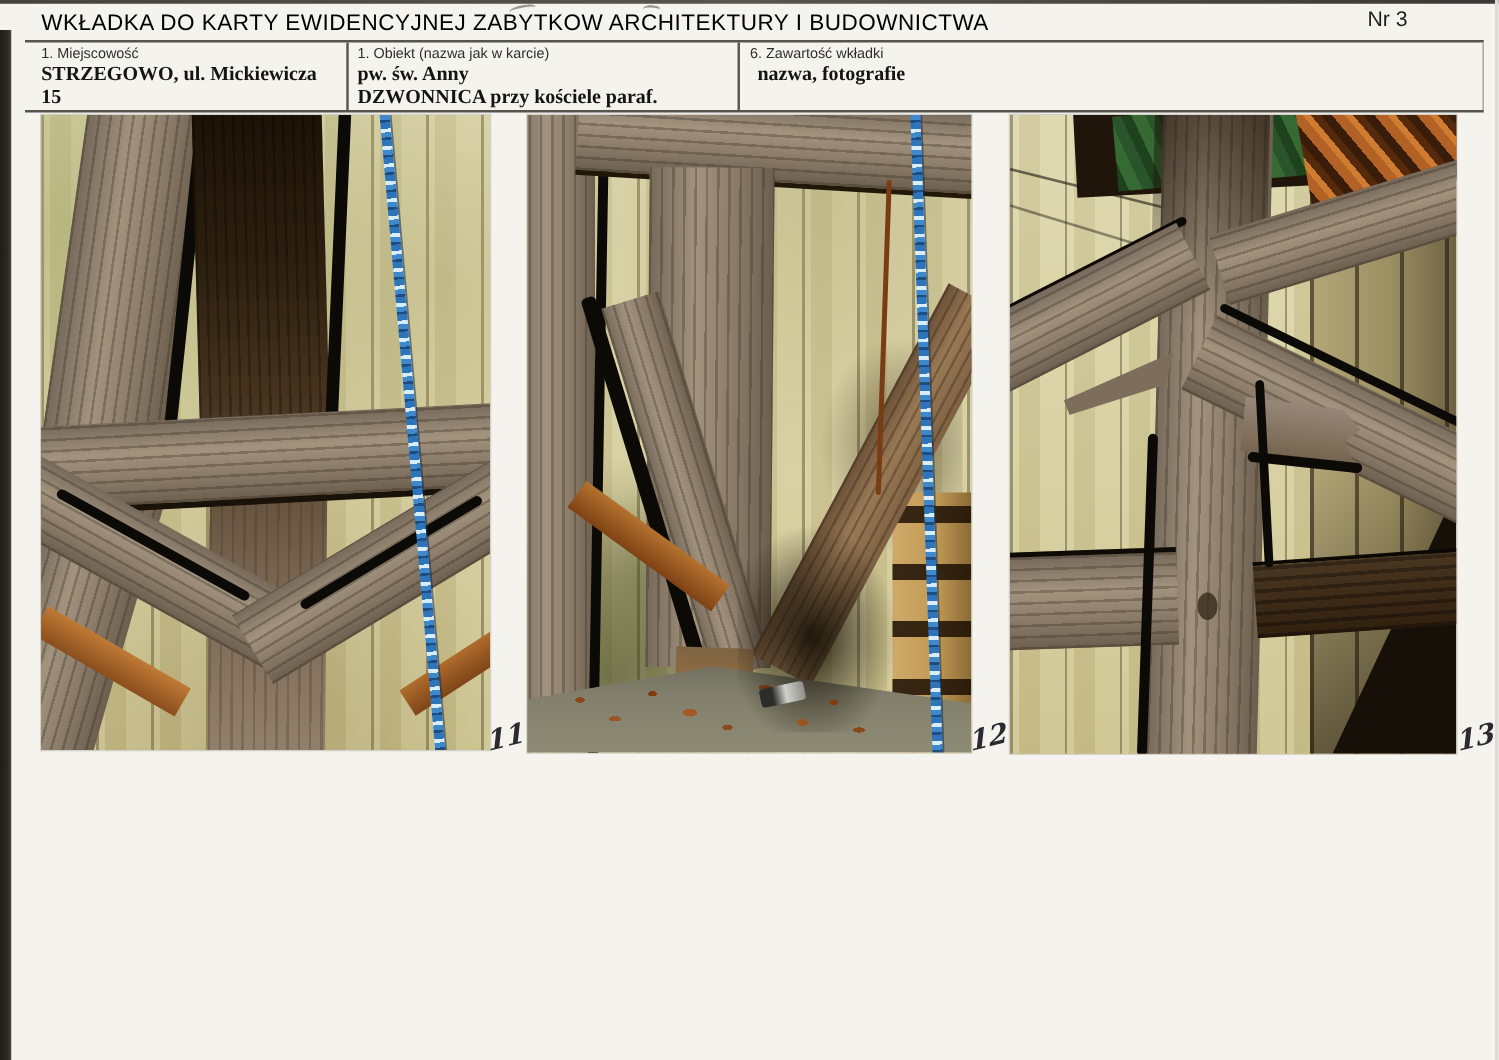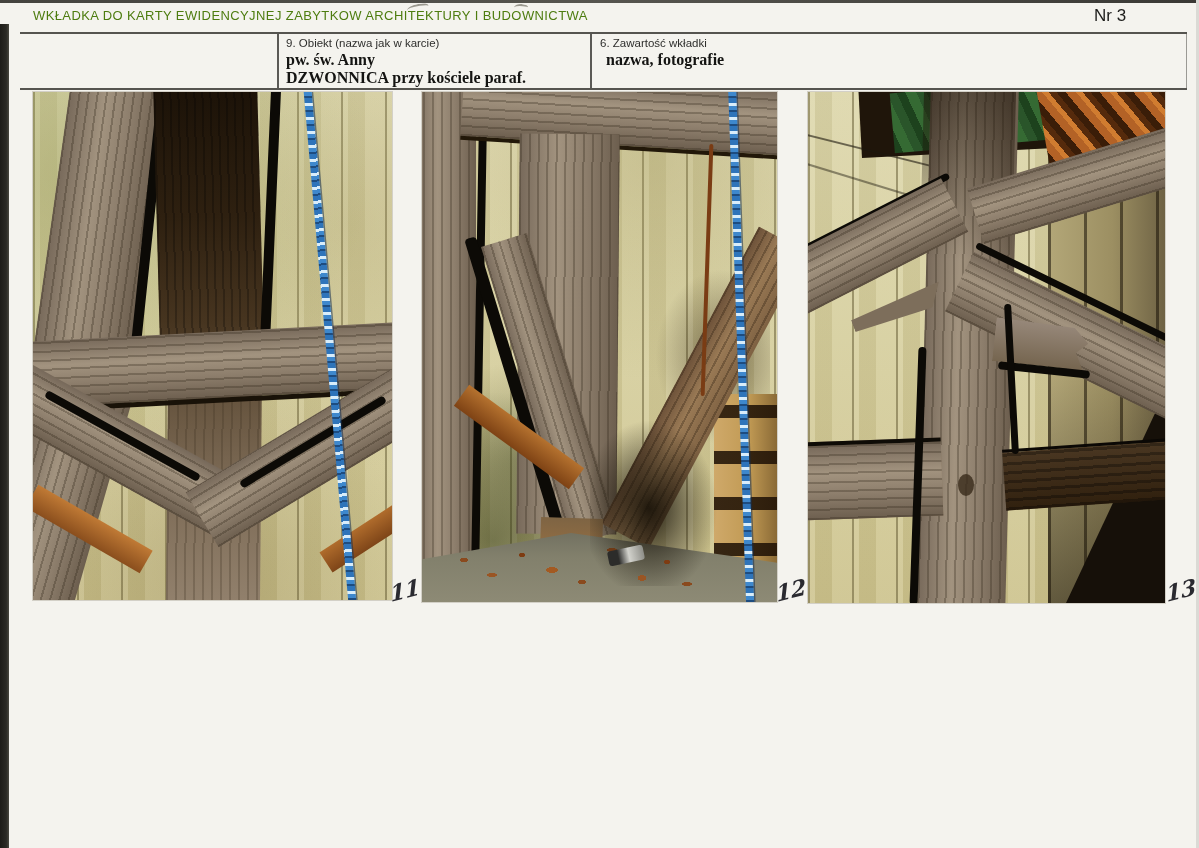--- a/index.html
+++ b/index.html
@@ -8,21 +8,21 @@
   .layer { position:absolute; }
 
   
   .edge-top { position:absolute; left:0; top:0; width:1199px; height:3px;
     background:linear-gradient(90deg,#44433e,#56554f 50%,#3a3935); }
   .edge-left { position:absolute; left:0; top:24px; width:9px; height:824px;
     background:linear-gradient(90deg,#1d1c18,#2b2a25 70%,#4a4940); }
   .edge-right { position:absolute; left:1196px; top:0; width:3px; height:848px; background:#dbdad5; }
 
   
-  .title { position:absolute; left:33px; top:8px; font-size:13px; letter-spacing:0.4px; color:#4d7c0f; white-space:nowrap; }
+  .title { position:absolute; left:33px; top:8px; font-size:18px; letter-spacing:0.4px; color:#000000; white-space:nowrap; }
   .pagenum { position:absolute; left:1094px; top:6px; font-size:17px; color:#1d1d1b; }
   .rule { position:absolute; left:20px; width:1167px; height:2px; background:#55544f; }
   .vdiv { position:absolute; top:34px; height:54px; width:2px; background:#5a5955; }
 
   .flabel { font-size:11.5px; color:#2e2e2c; margin-bottom:2px; }
   .fvalue { font-family:"Liberation Serif", serif; font-weight:700; font-size:16px; line-height:18px; color:#141412; }
   .field { position:absolute; top:37px; }
 
   
   .photo { position:absolute; overflow:hidden; background:#d6cfa0; box-shadow:0 0 0 1px rgba(110,105,85,0.25); }
@@ -59,22 +59,26 @@
   <div class="squiggle" style="left:514px;top:4px;width:14px;height:5px;transform:rotate(5deg);"></div>
 
   <div class="title">WKŁADKA DO KARTY EWIDENCYJNEJ ZABYTKOW ARCHITEKTURY I BUDOWNICTWA</div>
   <div class="pagenum">Nr 3</div>
   <div class="rule" style="top:32px;"></div>
   <div class="rule" style="top:88px;"></div>
   <div class="vdiv" style="left:277px;"></div>
   <div class="vdiv" style="left:590px;"></div>
   <div class="vdiv" style="left:1186px;width:1px;background:#9a9994;"></div>
 
+  <div class="field" style="left:33px;width:235px;">
+    <div class="flabel">1. Miejscowość</div>
+    <div class="fvalue">STRZEGOWO, ul. Mickiewicza 15</div>
+  </div>
   <div class="field" style="left:286px;width:295px;">
-    <div class="flabel">9. Obiekt (nazwa jak w karcie)</div>
+    <div class="flabel">1. Obiekt (nazwa jak w karcie)</div>
     <div class="fvalue">pw. św. Anny</div>
     <div class="fvalue">DZWONNICA przy kościele paraf.</div>
   </div>
   <div class="field" style="left:600px;width:300px;">
     <div class="flabel">6. Zawartość wkładki</div>
     <div class="fvalue" style="padding-left:6px;">nazwa, fotografie</div>
   </div>
 
   <div class="photo" style="left:33px;top:92px;width:359px;height:508px;">
     <div class="planks"></div>

